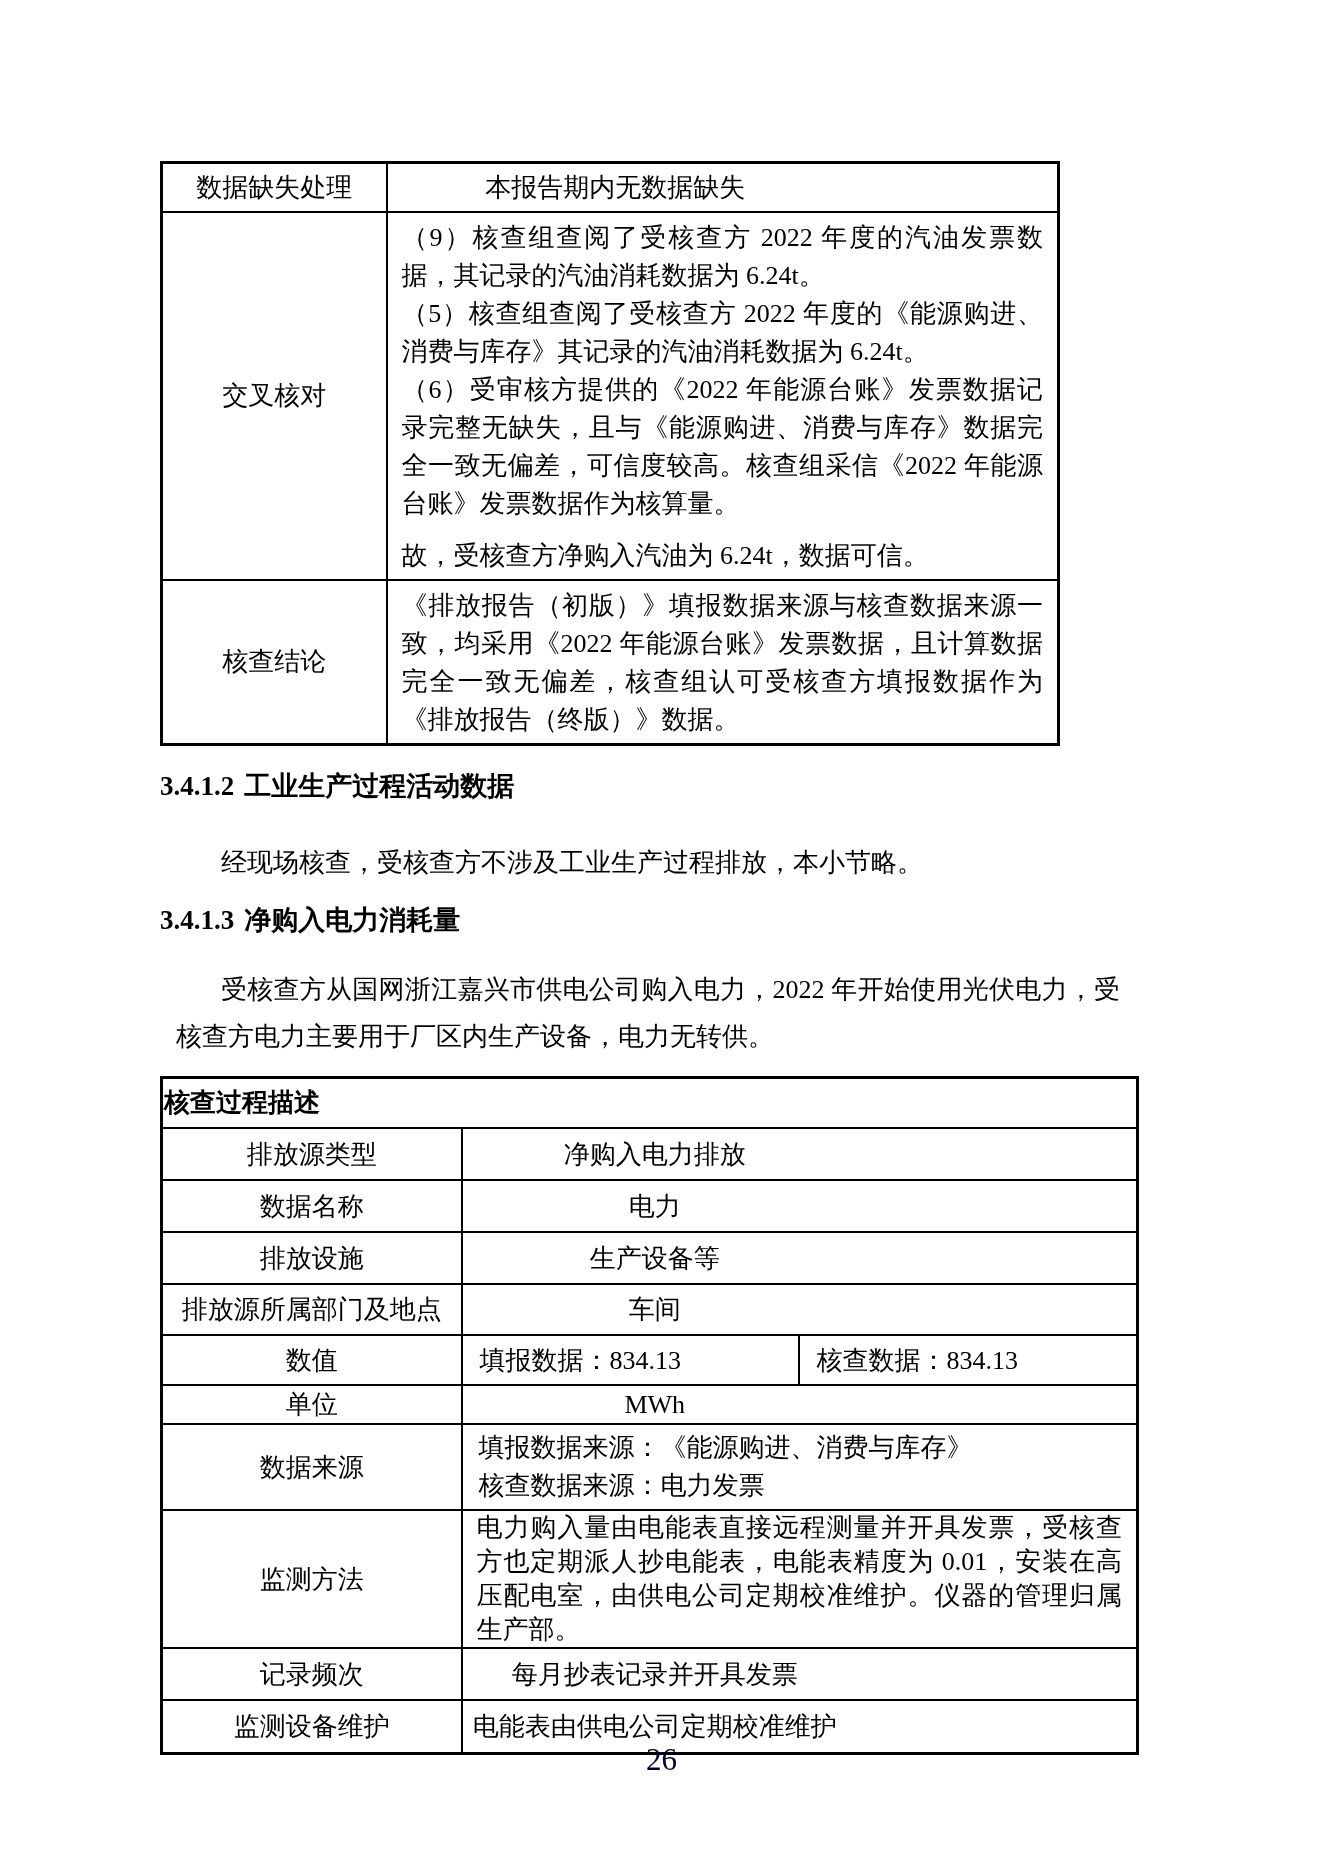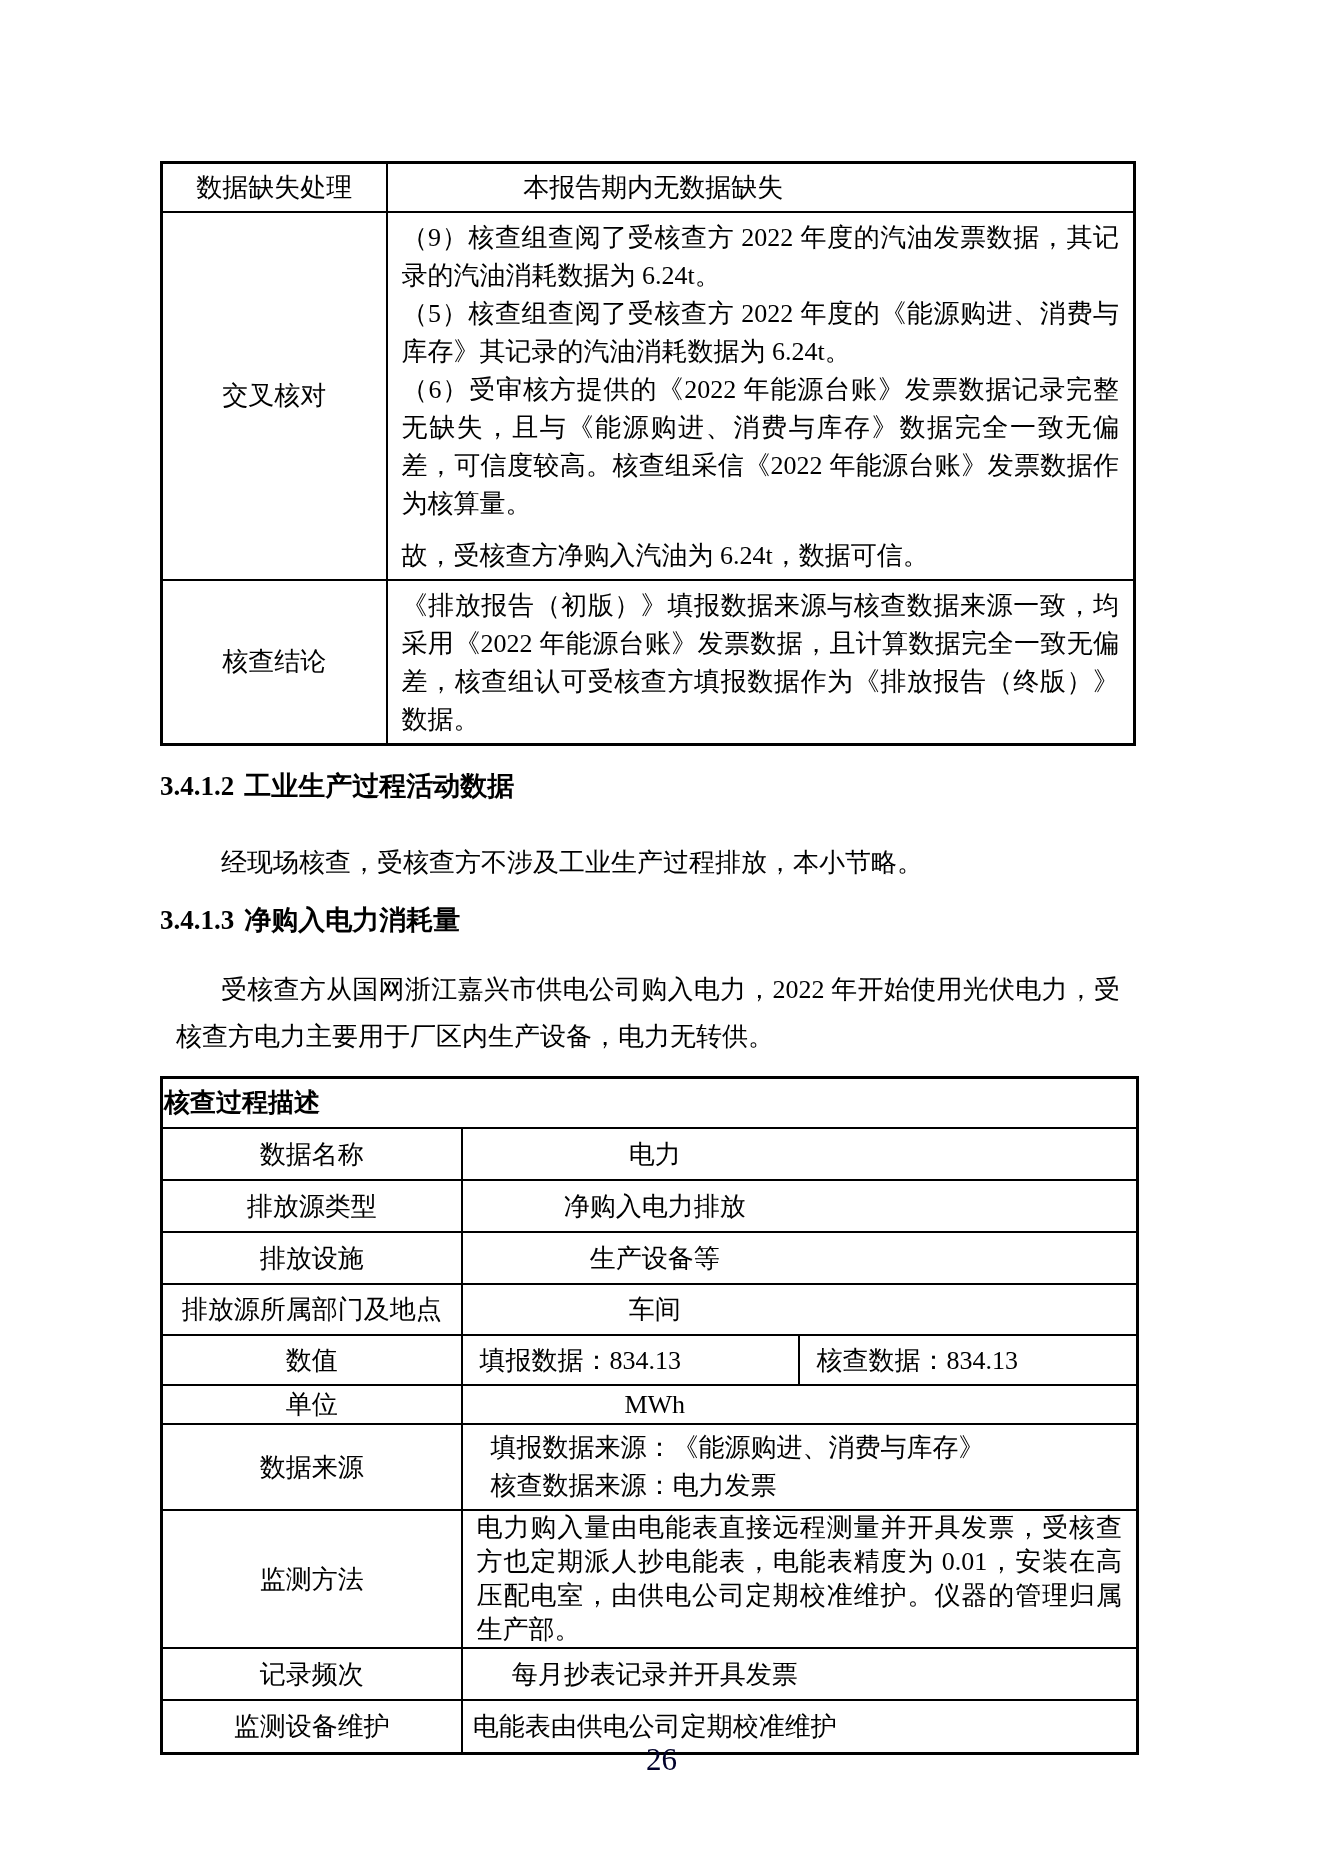--- a/index.html
+++ b/index.html
@@ -16,21 +16,21 @@
     position: absolute;
     left: 160px;
     top: 0;
     width: 976px;
   }
 
   
   table.t {
     border-collapse: collapse;
     table-layout: fixed;
-    width: 976px;
+    width: 900px;
     border: 3px solid #000;
   }
   table.t td { border: 2px solid #000; font-size: 26px; color: #000; }
 
   table.t1 { margin-top: 161px; }
   .t1 col.c-label { width: 225px; }
   .t2 col.c-label { width: 300px; }
   .t2 col.c-v1 { width: 337px; }
   .t2 col.c-v2 { width: 339px; }
 
@@ -51,21 +51,21 @@
 
   td.hdr {
     vertical-align: middle;
     font-weight: bold;
     font-family: Liberation Serif, serif;
     font-size: 26px;
   }
   td.val-l { text-align: left; vertical-align: middle; padding-left: 17px; }
   td.src-cell {
     text-align: left; vertical-align: middle;
-    padding: 4px 28px; line-height: 38px;
+    padding: 4px 16px; line-height: 38px;
   }
   td.src-cell p { margin: 0; }
   td.method-cell {
     text-align: justify; vertical-align: middle;
     padding: 0 14px; line-height: 34px; font-size: 23px;
   }
 
   
   h2.sec { margin: 0; font-size: 27px; line-height: 32px; font-weight: bold; color: #000; }
   h2.sec .h-num { font-family: "Liberation Serif", serif; }
@@ -135,26 +135,26 @@
       <colgroup>
           <col class="c-label">
           <col class="c-v1">
           <col class="c-v2">
         </colgroup>
       <tbody>
           <tr style="height:51px;">
         <td class="hdr" colspan="3">核查过程描述</td>
       </tr>
       <tr style="height:52px;">
+        <td class="lbl">排放源类型</td>
+        <td class="ctr" colspan="2">净购入电力排放</td>
+      </tr>
+      <tr style="height:52px;">
         <td class="lbl">数据名称</td>
         <td class="ctr" colspan="2">电力</td>
-      </tr>
-      <tr style="height:52px;">
-        <td class="lbl">排放源类型</td>
-        <td class="ctr" colspan="2">净购入电力排放</td>
       </tr>
       <tr style="height:52px;font-family:Liberation Serif, serif;">
         <td class="lbl">排放设施</td>
         <td class="ctr" colspan="2">生产设备等</td>
       </tr>
       <tr style="height:51px;">
         <td class="lbl">排放源所属部门及地点</td>
         <td class="ctr" colspan="2">车间</td>
       </tr>
       <tr style="height:50px;">

